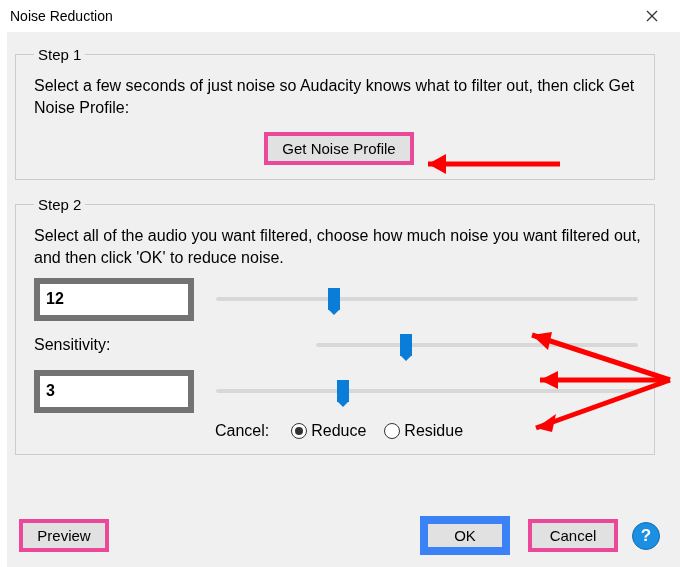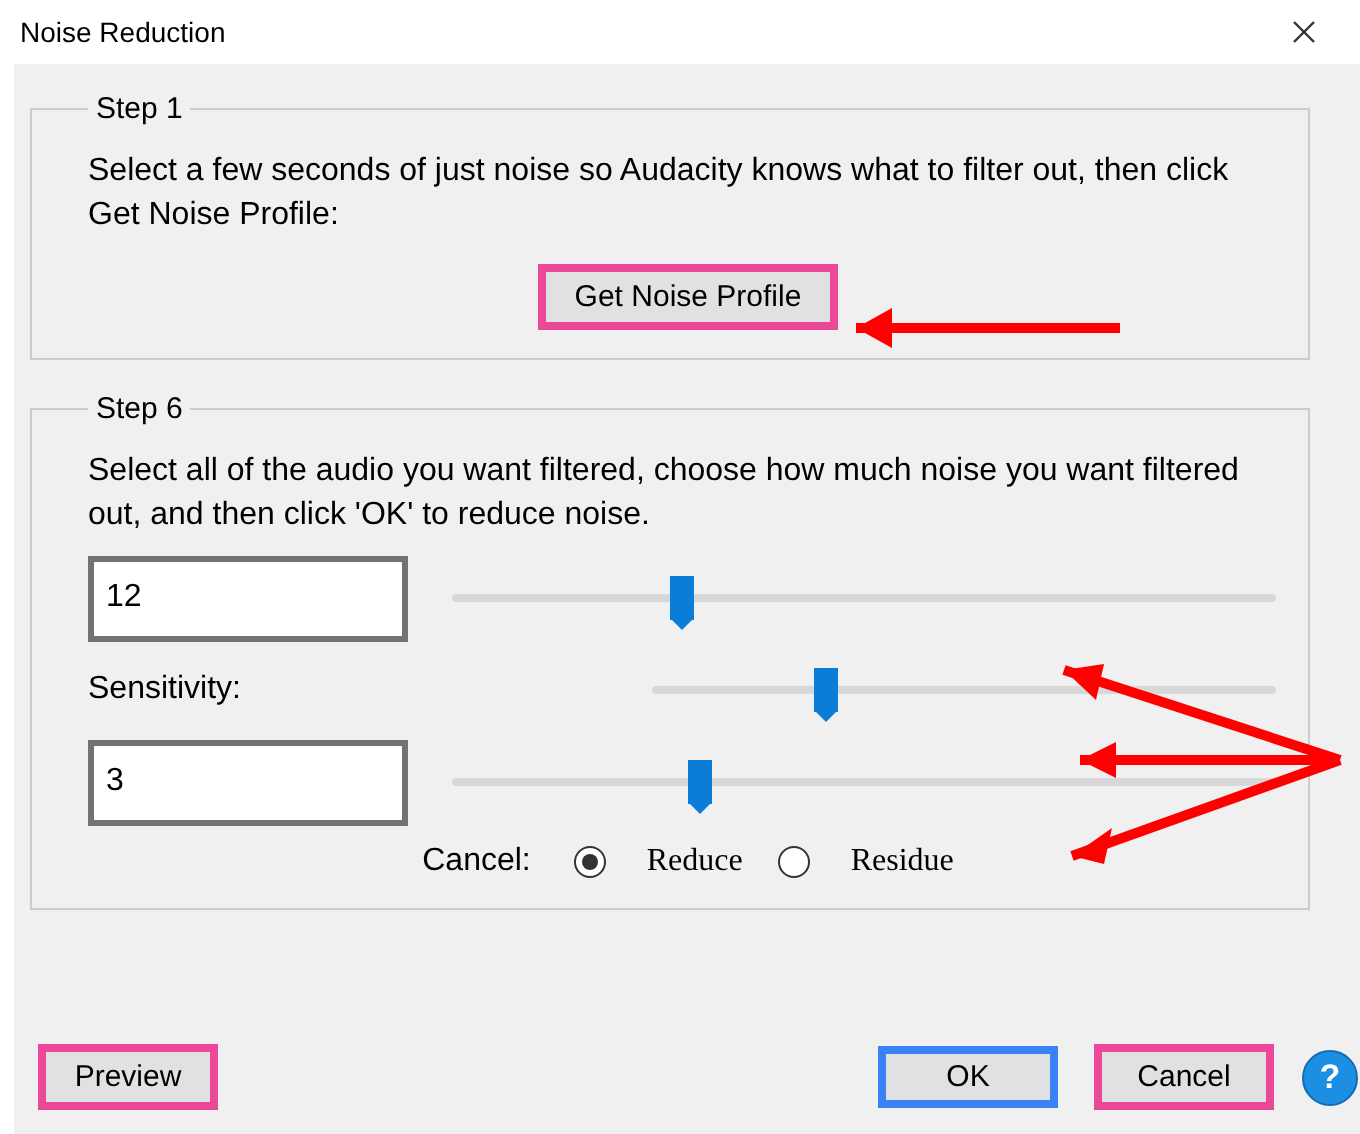--- a/index.html
+++ b/index.html
@@ -40,21 +40,21 @@
     left: 7px;
     top: 32px;
     right: 0;
     bottom: 0;
     background: #f0f0f0;
     padding: 14px 8px 12px 8px;
   }
   fieldset {
     border: 1px solid #ccc;
     margin: 0 17px 16px 0;
-    padding: 8px 10px 14px 28px;
+    padding: 8px 10px 14px 18px;
     position: relative;
   }
   legend {
     padding: 0 4px;
     font-size: 15px;
   }
   .instruct {
     font-size: 16px;
     line-height: 1.35;
     margin: 4px 0 14px 0;
@@ -79,23 +79,24 @@
   }
   .param-label {
     width: 260px;
     font-size: 16px;
   }
   input.val {
     width: 160px;
     height: 43px;
     font-family: inherit;
     font-size: 16px;
-    border: 3px solid #737373;
+    border: 6px solid #737373;
     background: #fff;
     padding: 2px 6px;
+    font-weight: bold;
   }
   .slider-wrap {
     flex: 1;
     display: flex;
     align-items: center;
     padding-left: 22px;
     padding-right: 6px;
   }
   .slider {
     position: relative;
@@ -133,48 +134,47 @@
     align-items: center;
     justify-content: center;
     gap: 18px;
     margin-top: 8px;
     font-size: 16px;
   }
   .radio-row .rlabel { margin-right: 4px; }
   .radio-opt {
     display: flex;
     align-items: center;
-    gap: 20px;
-    font-family: Liberation Serif, serif;
+    gap: 4px;
   }
   .radio-circle {
     width: 16px; height: 16px;
     border: 1.5px solid #333;
     border-radius: 50%;
     display: inline-flex;
     align-items: center;
     justify-content: center;
     background: #fff;
   }
   .radio-circle .dot {
     width: 8px; height: 8px;
     background: #333;
     border-radius: 50%;
   }
   .footer {
     position: absolute;
     left: 12px;
-    right: 1px;
+    right: 20px;
     bottom: 12px;
     display: flex;
     align-items: center;
   }
   .footer .spacer { flex: 1; }
   button.ok {
-    border: 4px solid #3b82f6;
+    border: 8px solid #3b82f6;
     background: #e1e1e1;
     min-width: 90px;
     padding: 3px 14px;
     font-family: inherit;
     font-size: 15px;
     cursor: default;
   }
   .footer .gap { width: 18px; }
   .help-btn {
     width: 28px; height: 28px;
@@ -217,21 +217,21 @@
 
   <fieldset>
     <legend>Step 1</legend>
     <div class="instruct">Select a few seconds of just noise so Audacity knows what to filter out, then click Get Noise Profile:</div>
     <div class="center-row">
       <button class="std">Get Noise Profile</button>
     </div>
   </fieldset>
 
   <fieldset>
-    <legend>Step 6</legend>
+    <legend>Step 2</legend>
     <div class="instruct">Select all of the audio you want filtered, choose how much noise you want filtered out, and then click 'OK' to reduce noise.</div>
 
     <div class="param-row">
       <input class="val" type="text" value="12" style="">
       <div class="slider-wrap">
         <div class="slider">
           <div class="slider-track"></div>
           <div class="slider-thumb" id="thumb-nr" style="left: 28%;"></div>
         </div>
       </div>

